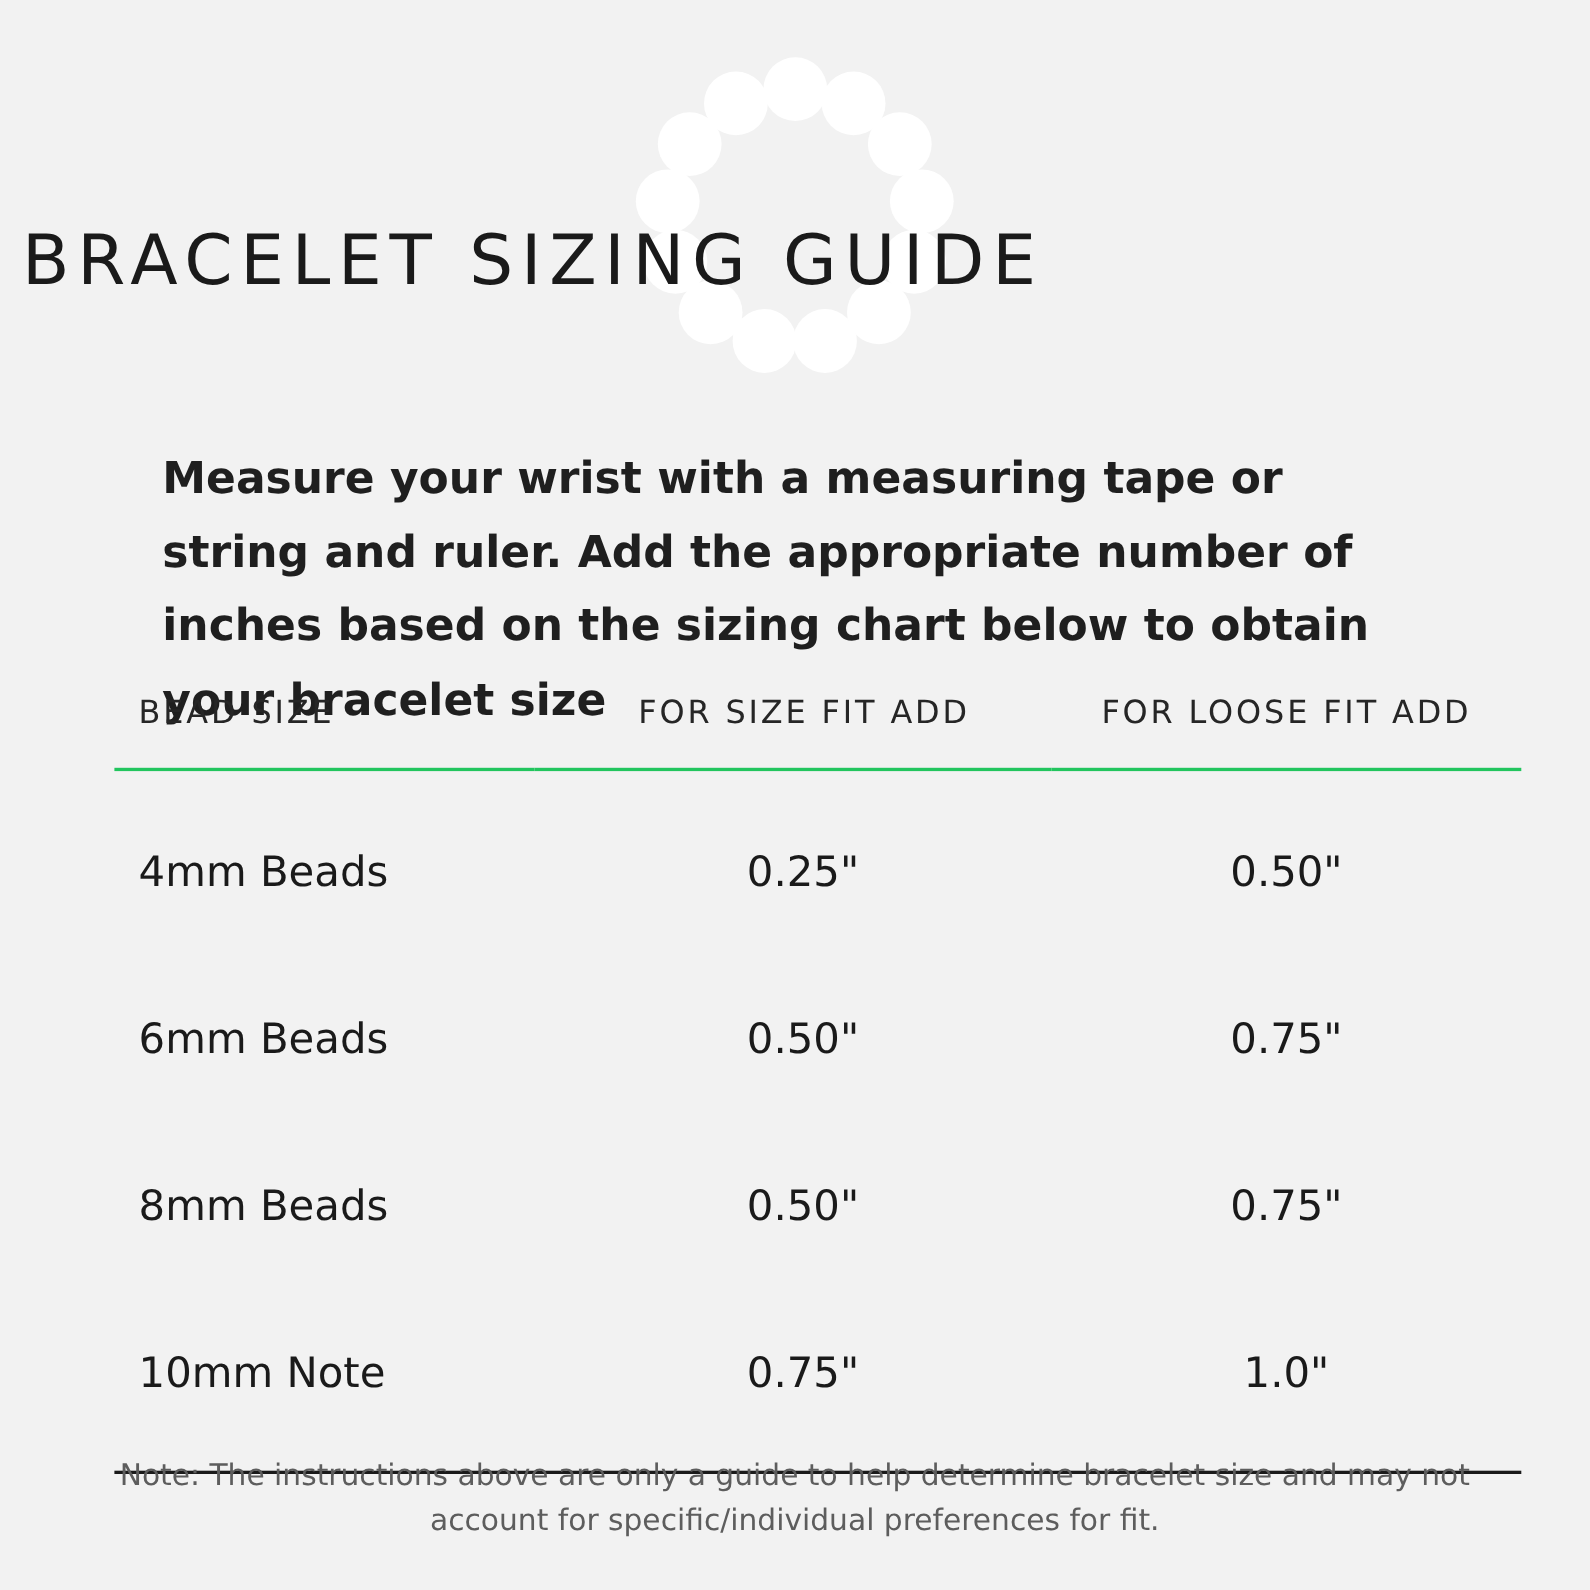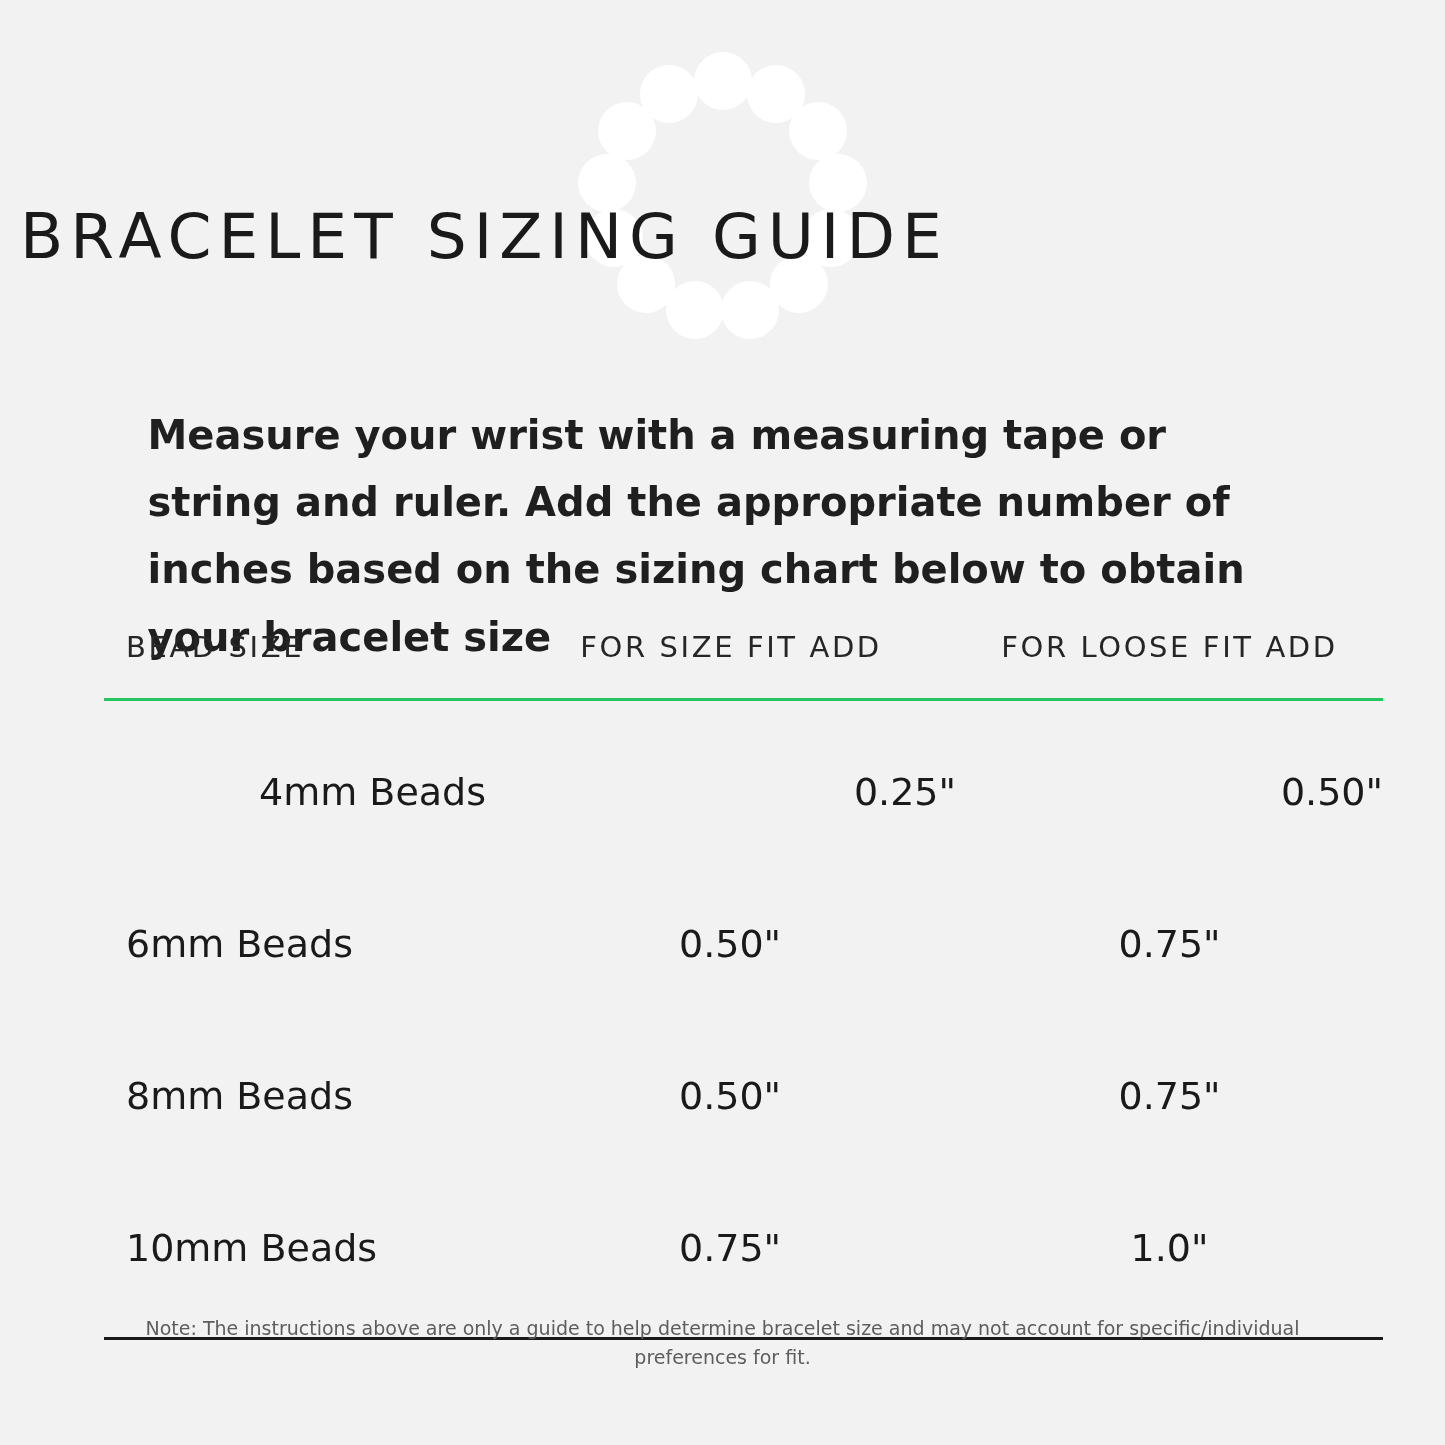--- a/index.html
+++ b/index.html
@@ -92,32 +92,32 @@
   td {
     font-size: 38px;
     color: #1a1a1a;
     padding: 35px 0 35px 0;
     height: 82px;
     vertical-align: middle;
   }
   td.c1 { padding-left: 22px; text-align: left; }
   td.c2 { text-align: center; padding-left: 18px; }
   td.c3 { text-align: center; }
-  tbody tr:first-child td { padding-top: 50px; text-align: right; }
+  tbody tr:first-child td { padding-top: 50px; }
   tbody tr:last-child { border-bottom: 3px solid #1a1a1a; }
   tbody tr:last-child td { padding-bottom: 48px; }
 
   .note {
     position: absolute;
     top: 1295px;
     left: 50%;
     transform: translateX(-50%);
     width: 1230px;
     text-align: center;
-    font-size: 19px;
+    font-size: 27px;
     line-height: 1.5;
     color: #5d5d5d;
   }
 </style>
 </head>
 <body>
 
 <div class="page">
 
   <div class="bead-ring" id="bead-ring">
@@ -159,21 +159,21 @@
           <td class="c1">6mm Beads</td>
           <td class="c2">0.50"</td>
           <td class="c3">0.75"</td>
         </tr>
         <tr>
           <td class="c1">8mm Beads</td>
           <td class="c2">0.50"</td>
           <td class="c3">0.75"</td>
         </tr>
         <tr>
-          <td class="c1">10mm Beads</td>
+          <td class="c1">10mm Note</td>
           <td class="c2">0.75"</td>
           <td class="c3">1.0"</td>
         </tr>
       </tbody>
     </table>
   </div>
 
   <p class="note">Note: The instructions above are only a guide to help determine bracelet size and may not account for specific/individual preferences for fit.</p>
 
 </div>

